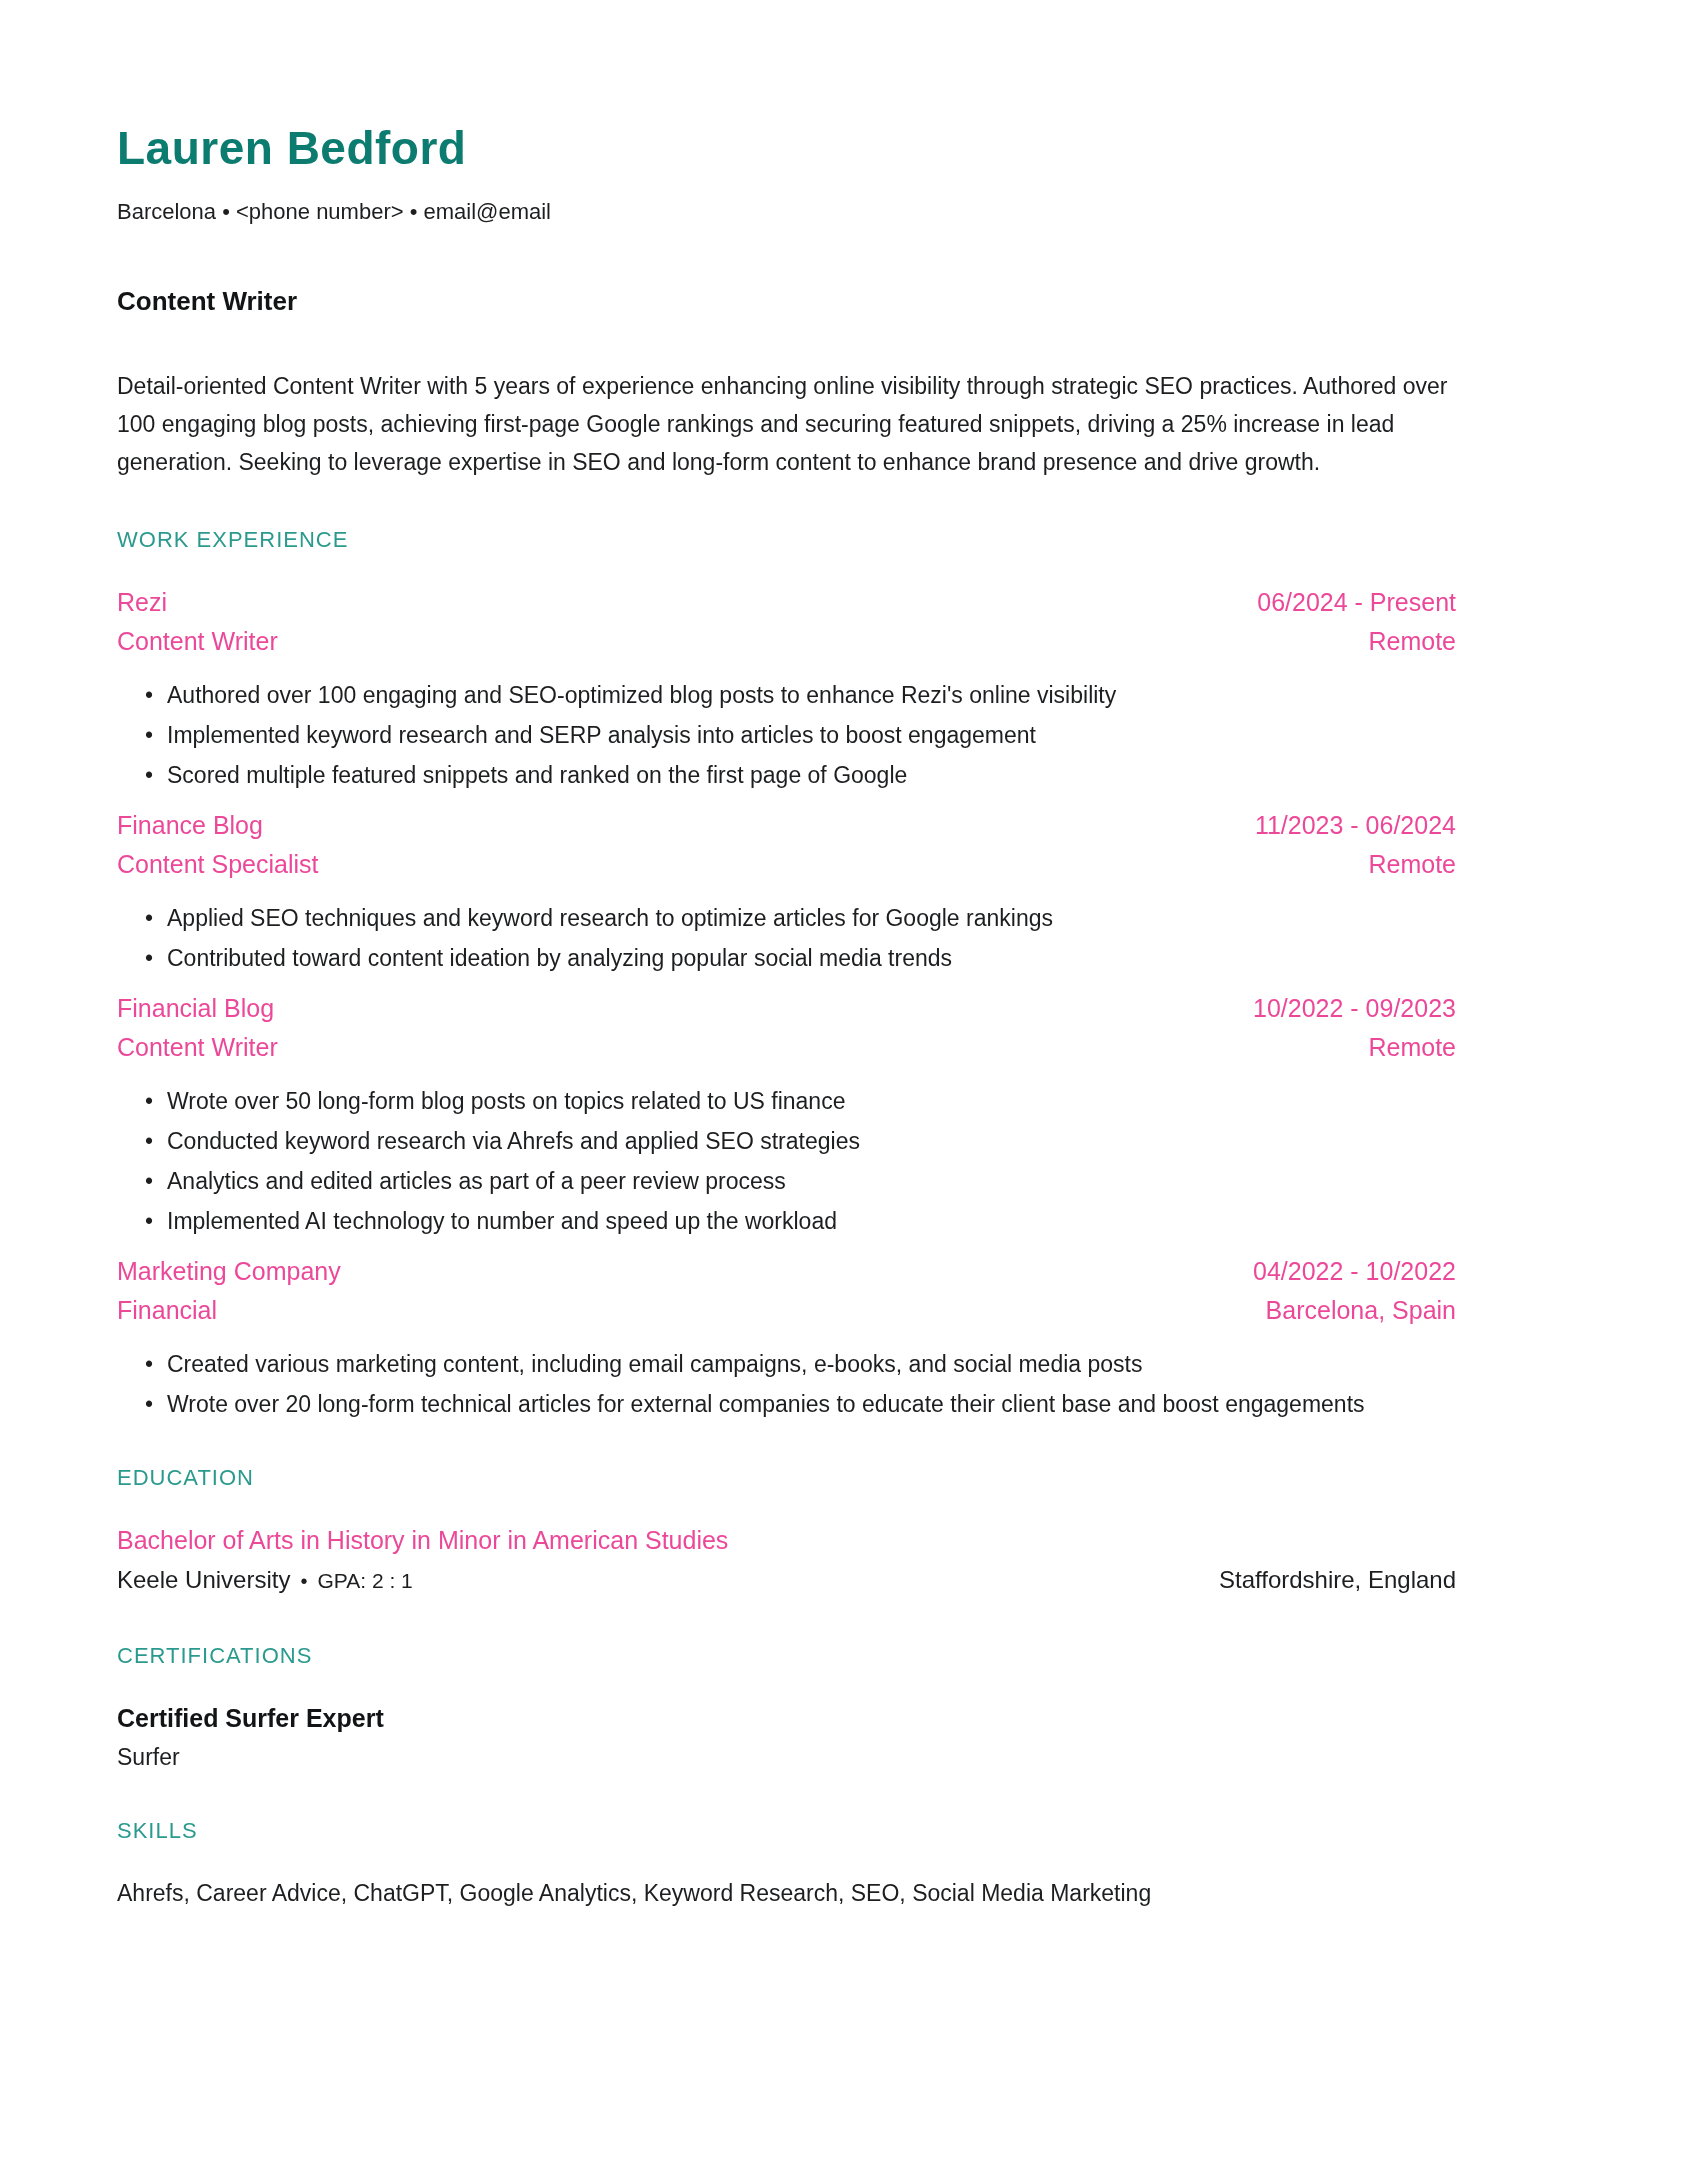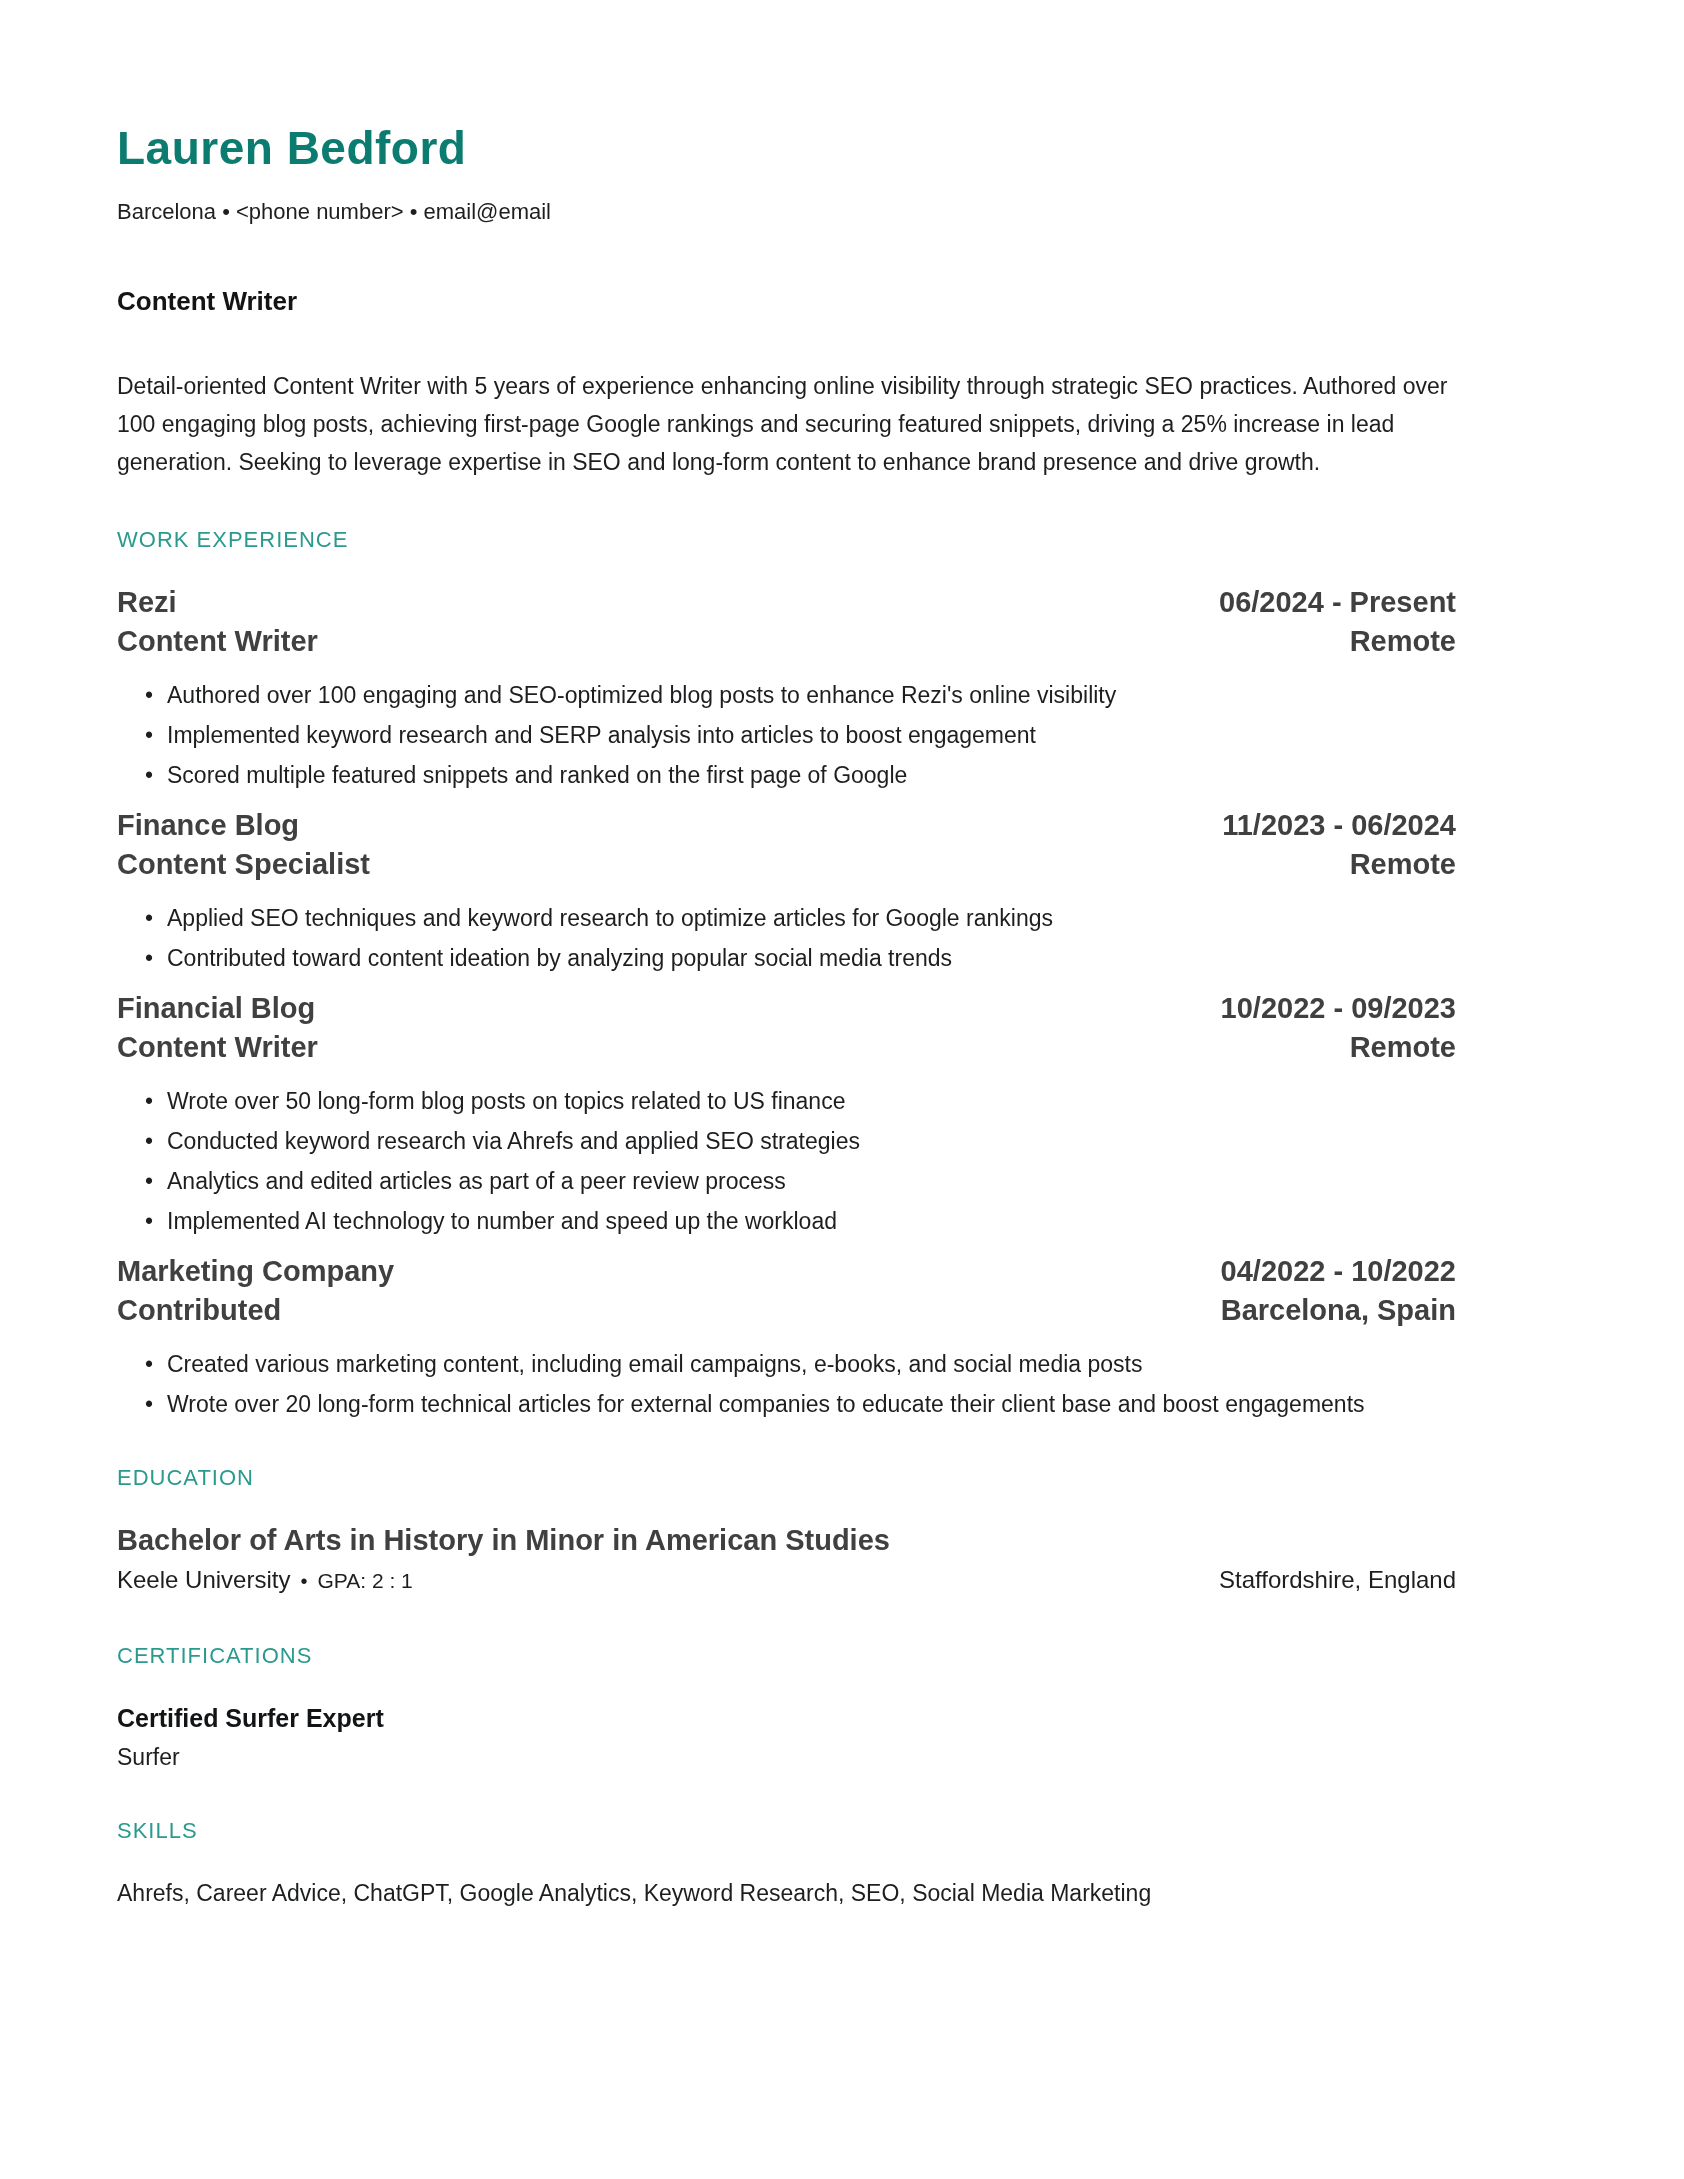--- a/index.html
+++ b/index.html
@@ -58,24 +58,24 @@
     font-size: 22px;
     font-weight: 400;
     letter-spacing: 1px;
     color: var(--accent);
   }
   .entry { margin: 0 0 6px 0; }
   .entry-row {
     display: flex;
     justify-content: space-between;
     align-items: baseline;
-    font-size: 29px;
-    font-weight: 700;
+    font-size: 25px;
+    font-weight: 400;
     line-height: 39px;
-    color: #404040;
+    color: #ec4899;
   }
   .entry-row .right { text-align: right; white-space: nowrap; }
   .bullets {
     list-style: none;
     margin: 15px 0 12px 0;
     padding: 0;
     font-size: 23px;
     line-height: 38px;
   }
   .bullets li {
@@ -188,21 +188,21 @@
         <li>Implemented AI technology to number and speed up the workload</li>
       </ul>
     </div>
 
     <div class="entry">
       <div class="entry-row">
         <span>Marketing Company</span>
         <span class="right">04/2022 - 10/2022</span>
       </div>
       <div class="entry-row">
-        <span>Contributed</span>
+        <span>Financial</span>
         <span class="right">Barcelona, Spain</span>
       </div>
       <ul class="bullets">
         <li>Created various marketing content, including email campaigns, e-books, and social media posts</li>
         <li>Wrote over 20 long-form technical articles for external companies to educate their client base and boost engagements</li>
       </ul>
     </div>
   </section>
 
   <section class="section">

